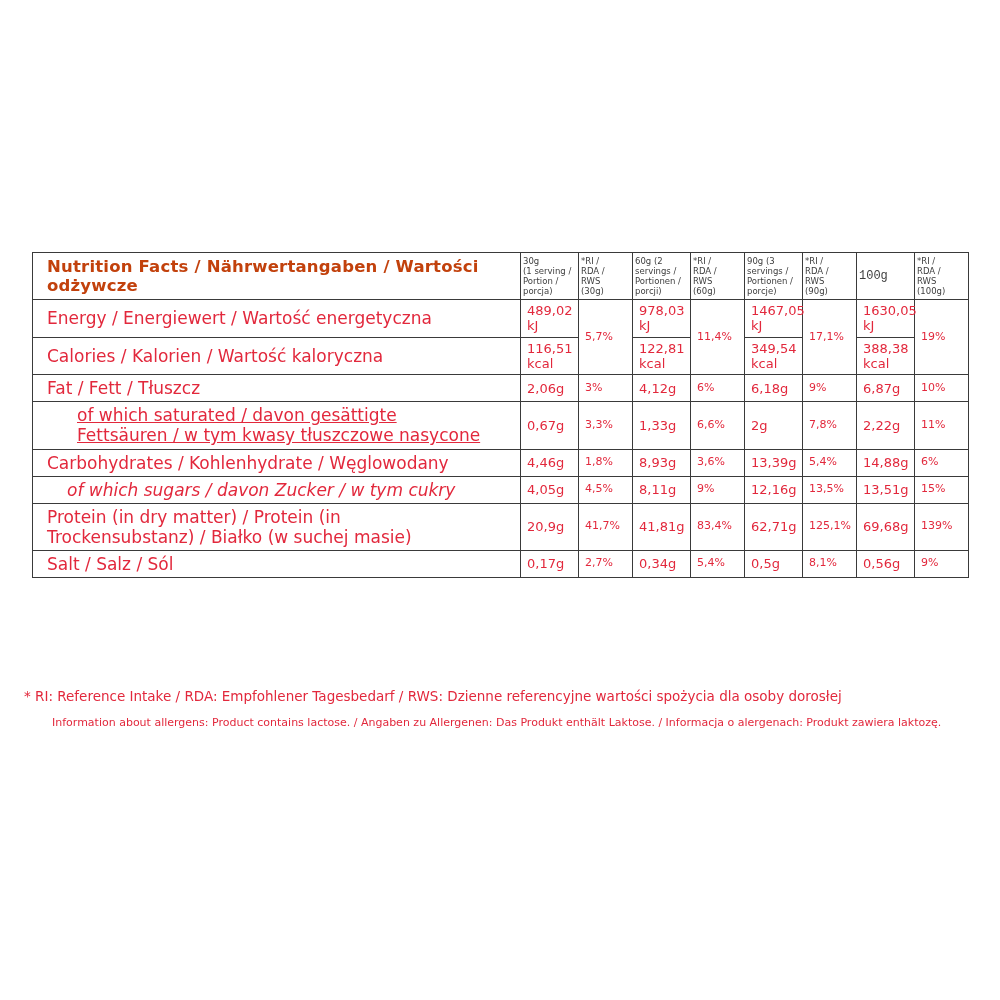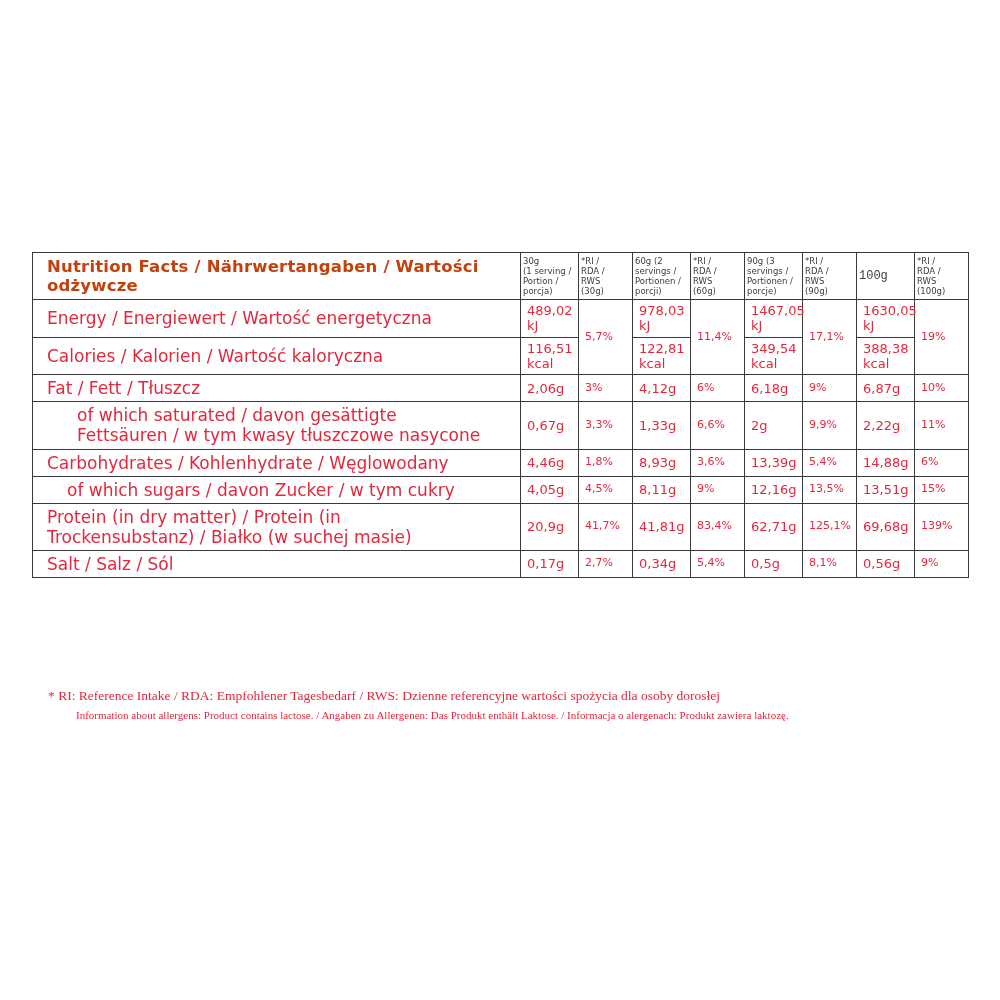--- a/index.html
+++ b/index.html
@@ -56,53 +56,54 @@
     padding: 3px 2px !important;
   }
   .rowlabel {
     font-size: 17px;
     padding-left: 14px !important;
     color: #e2283c;
     line-height: 1.35;
   }
   .rowlabel.indent {
     padding-left: 44px !important;
+    text-decoration: underline;
   }
   .rowlabel.indent2 {
     padding-left: 34px !important;
+    font-style: italic;
   }
   .num {
     text-align: left;
     font-size: 13px;
     color: #e2283c;
     padding-left: 6px !important;
     line-height: 1.22;
   }
   .ri {
     text-align: left;
     font-size: 11px;
     color: #e2283c;
     padding-left: 6px !important;
   }
   .footnotes {
     position: absolute;
-    left: 48px;
+    left: 24px;
     top: 688px;
     width: 940px;
-    font-family: Liberation Serif, serif;
   }
   .fn1 {
     font-size: 13.5px;
     color: #e2283c;
     white-space: nowrap;
   }
   .fn2 {
     font-size: 11px;
     color: #e2283c;
-    margin-top: 5px;
+    margin-top: 12px;
     padding-left: 28px;
     white-space: nowrap;
   }
 </style>
 </head>
 <body>
 
 <div id="sheet">
 
   <div class="panel">
@@ -204,21 +205,21 @@
         <tr>
           <td class="rowlabel indent">
             <div>of which saturated / davon gesättigte</div>
             <div>Fettsäuren / w tym kwasy tłuszczowe nasycone</div>
           </td>
           <td class="num">0,67g</td>
           <td class="ri">3,3%</td>
           <td class="num">1,33g</td>
           <td class="ri">6,6%</td>
           <td class="num">2g</td>
-          <td class="ri">9,9%</td>
+          <td class="ri">7,8%</td>
           <td class="num">2,22g</td>
           <td class="ri">11%</td>
         </tr>
 
         <tr>
           <td class="rowlabel">Carbohydrates / Kohlenhydrate / Węglowodany</td>
           <td class="num">4,46g</td>
           <td class="ri">1,8%</td>
           <td class="num">8,93g</td>
           <td class="ri">3,6%</td>

